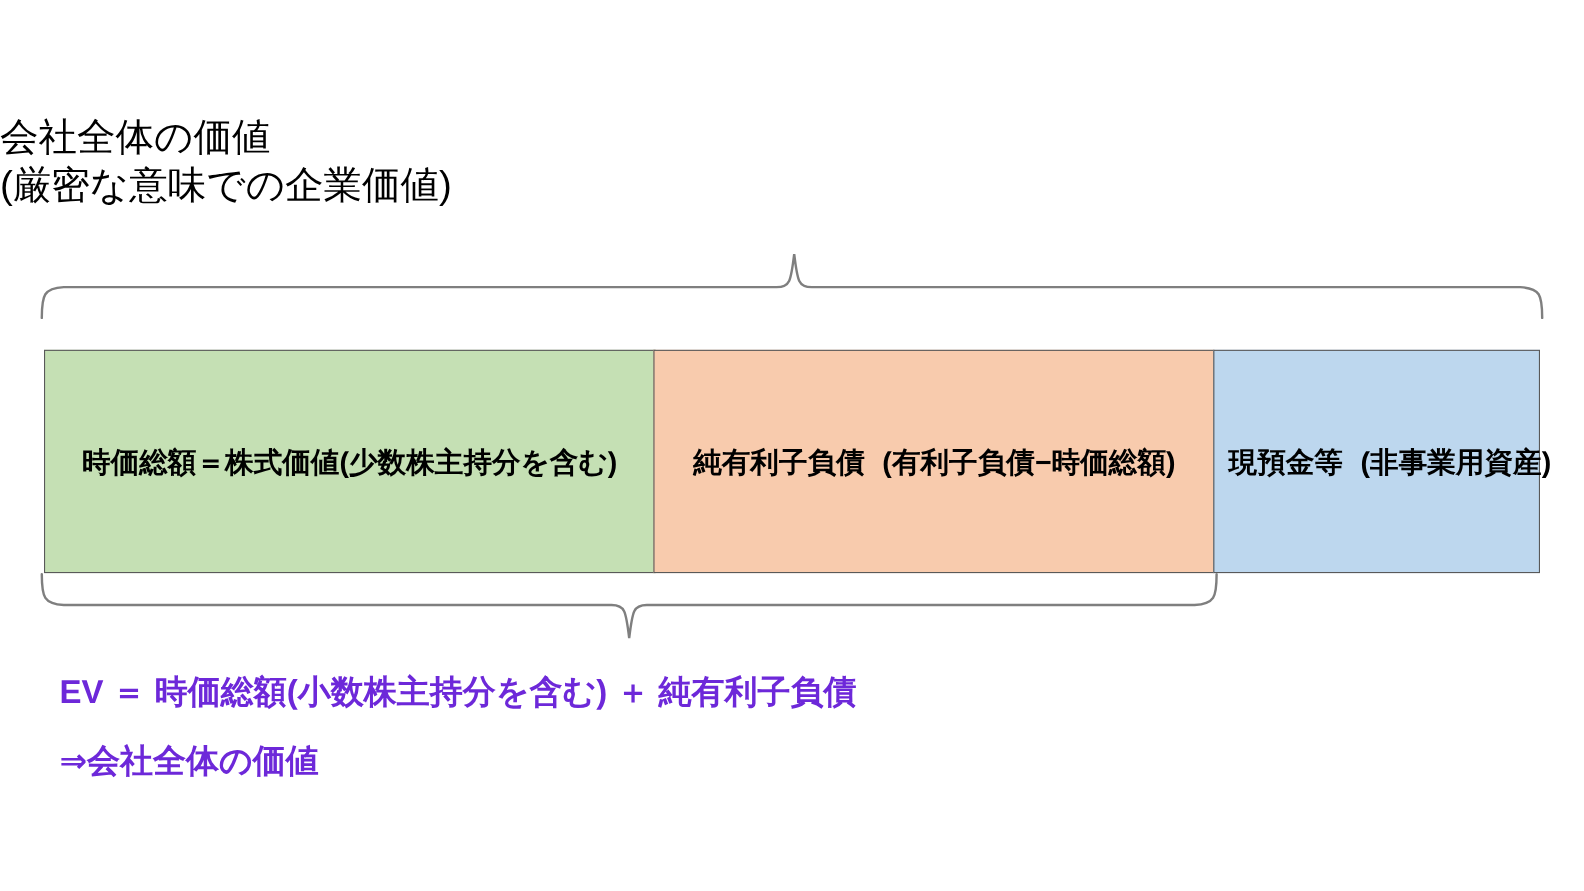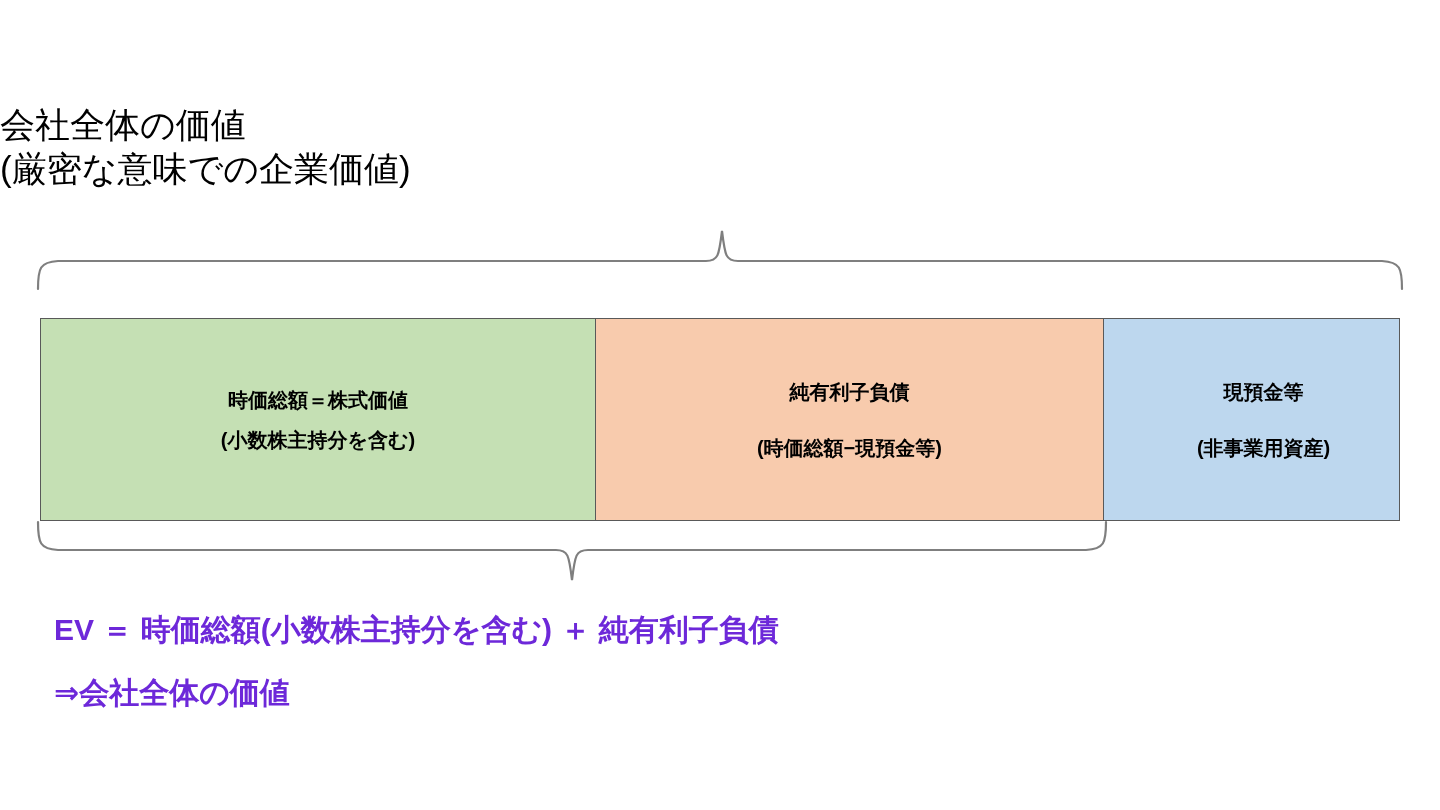--- a/index.html
+++ b/index.html
@@ -51,26 +51,26 @@
     width: 1360px;
     height: 231px;
     display: flex;
     box-sizing: border-box;
   }
   .seg {
     position: relative;
     box-sizing: border-box;
     border: 1.3px solid #595959;
     display: flex;
-    flex-direction: column;
+    flex-direction: row;
     align-items: center;
     justify-content: center;
     color: #000000;
     font-weight: bold;
-    font-size: 20px;
+    font-size: 26px;
     line-height: 40px;
     text-align: center;
     white-space: nowrap;
     margin-top: 28px;
   }
   .seg + .seg { margin-left: -1.3px; gap: 16px; }
   .seg .line { display: block; }
 
   .seg-equity   { width: 556px; background: #C5E0B4; }
   .seg-netdebt  { width: 510px; background: #F8CBAD; }
@@ -115,26 +115,26 @@
              C 568 550, 569 555, 572 580
              C 575 555, 576 550, 588 550
              L 1086 550
              C 1104 549, 1106 543, 1106 522" fill="none" stroke="#7F7F7F" stroke-width="2.2" stroke-linecap="round"></path>
   </svg>
 
   <div class="bar">
 
     <div class="seg seg-equity">
       <span class="line">時価総額＝株式価値</span>
-      <span class="line">(小数株主持分を含む)</span>
+      <span class="line">(少数株主持分を含む)</span>
     </div>
 
     <div class="seg seg-netdebt">
       <span class="line">純有利子負債</span>
-      <span class="line">(時価総額−現預金等)</span>
+      <span class="line">(有利子負債−時価総額)</span>
     </div>
 
     <div class="seg seg-cash">
       <span class="line">現預金等</span>
       <span class="line">(非事業用資産)</span>
     </div>
 
   </div>
 
   <div class="formula">

